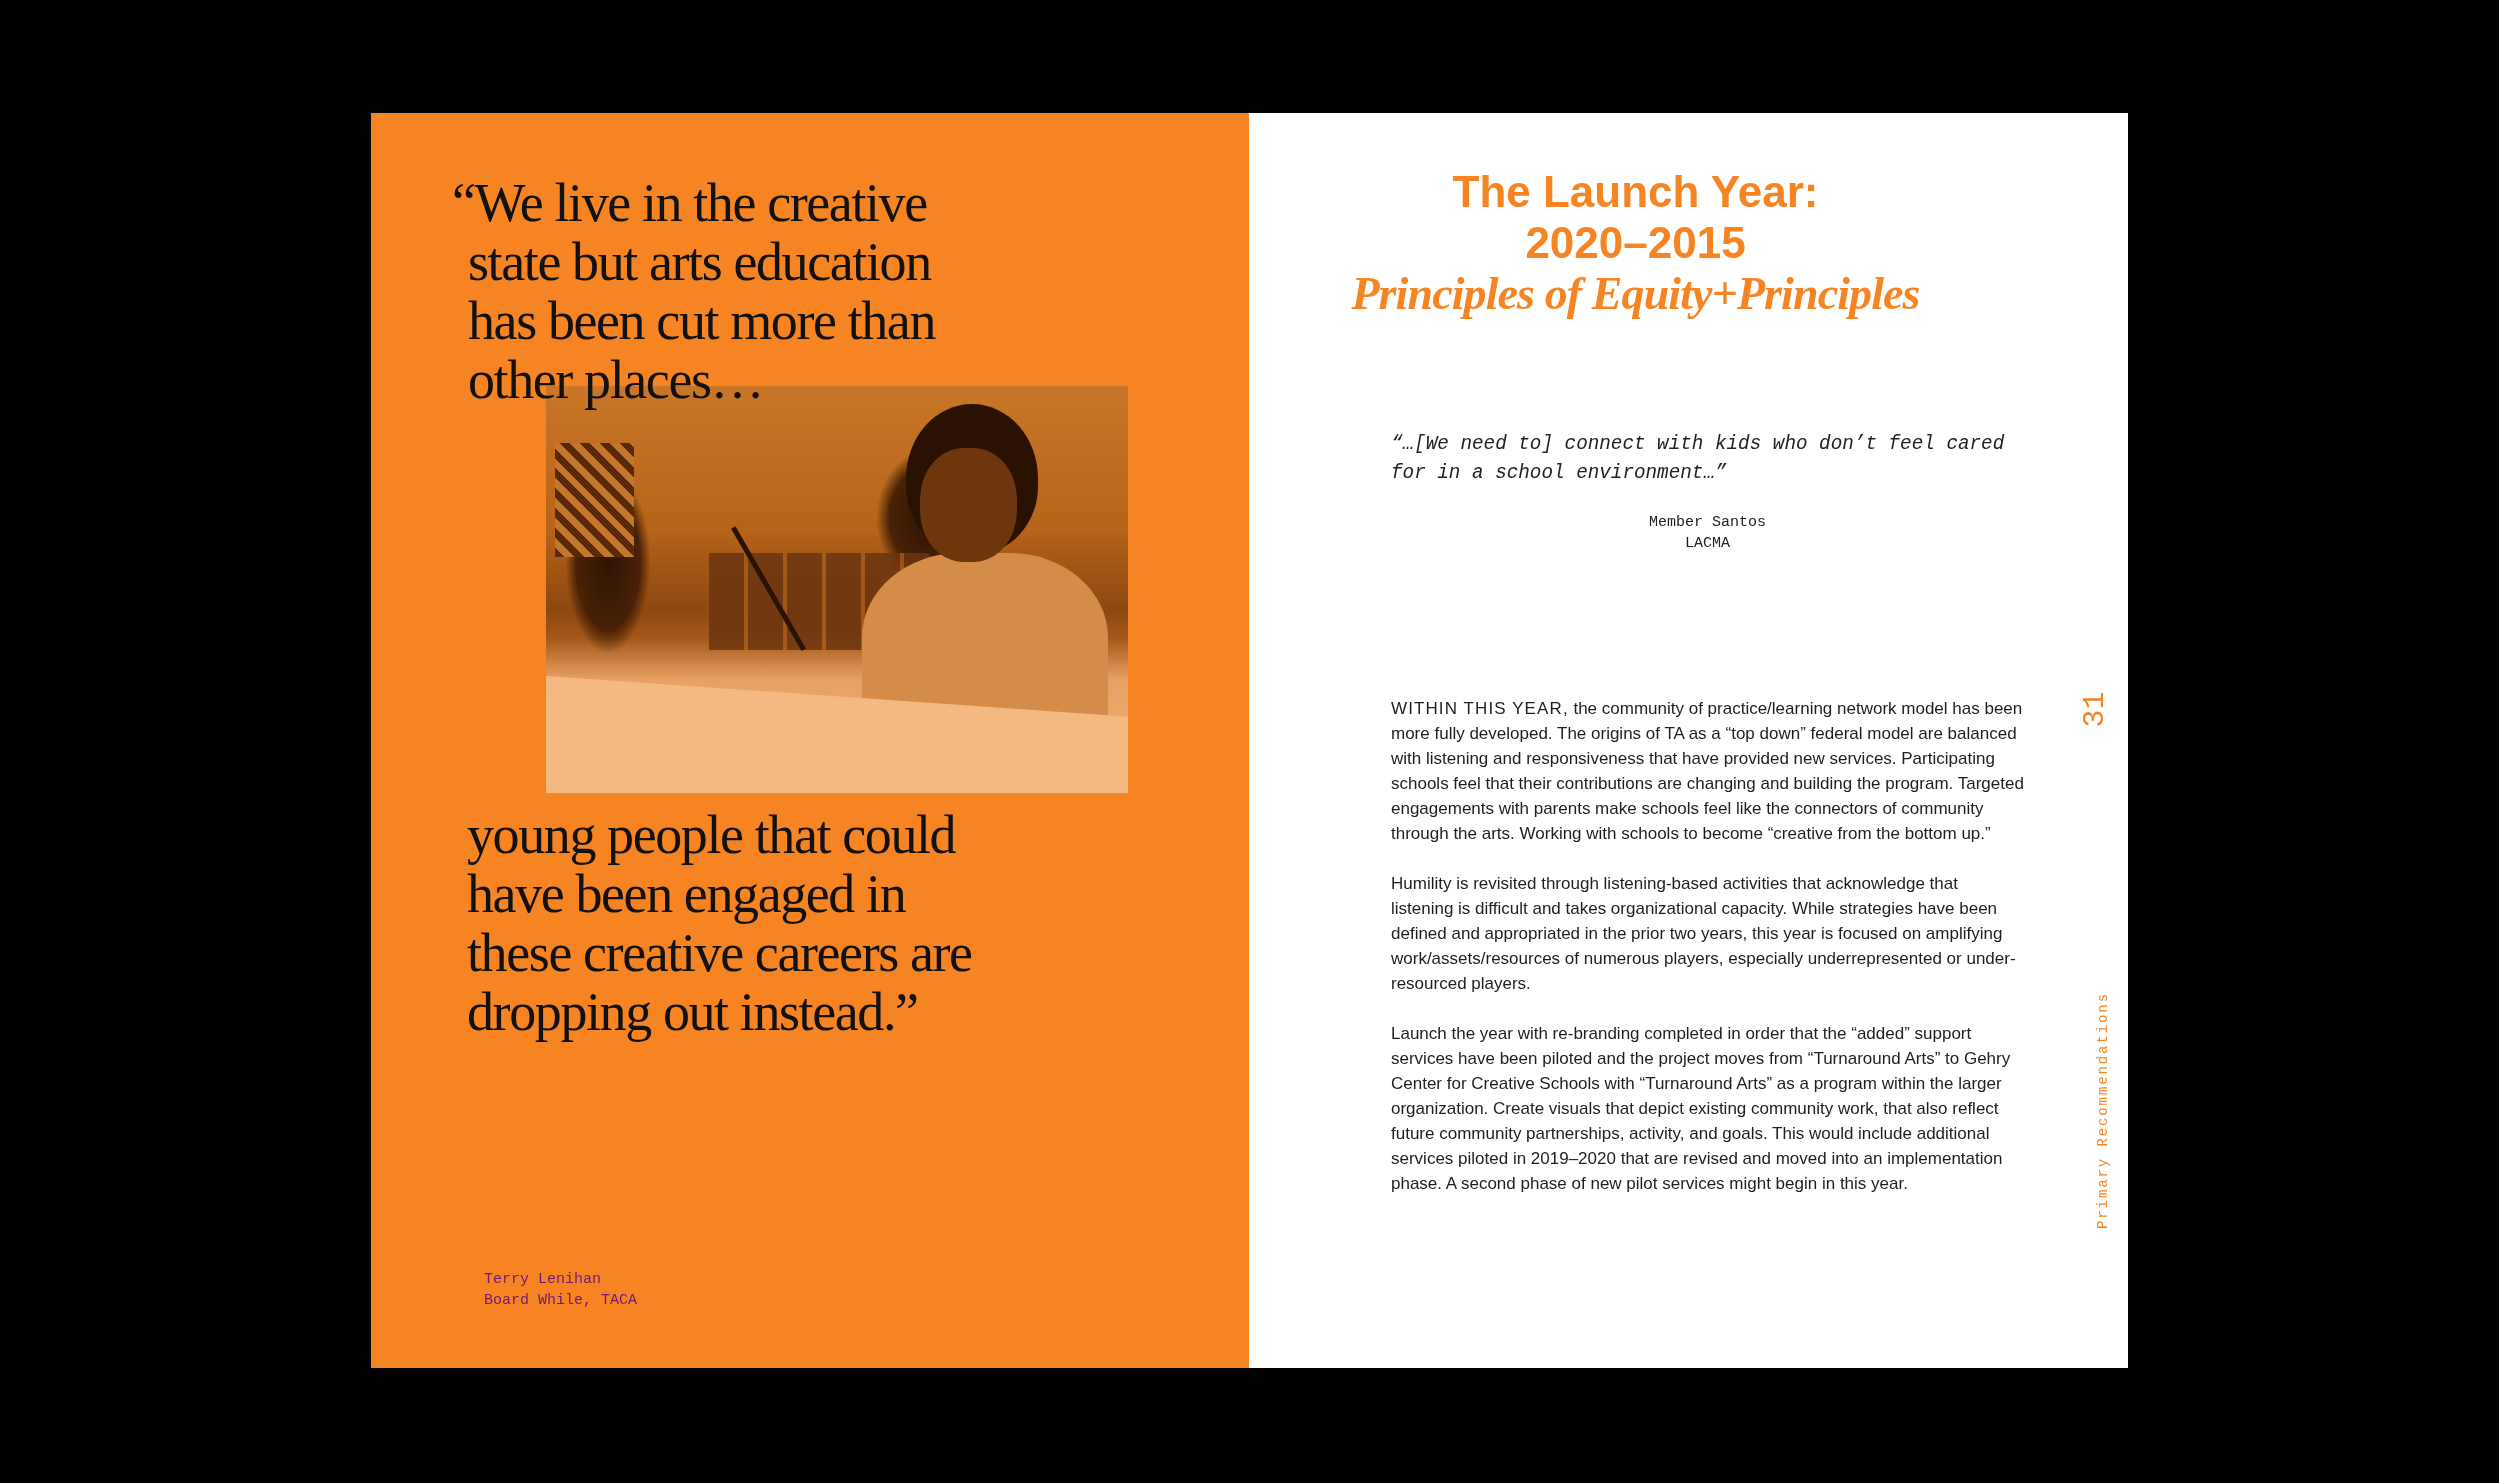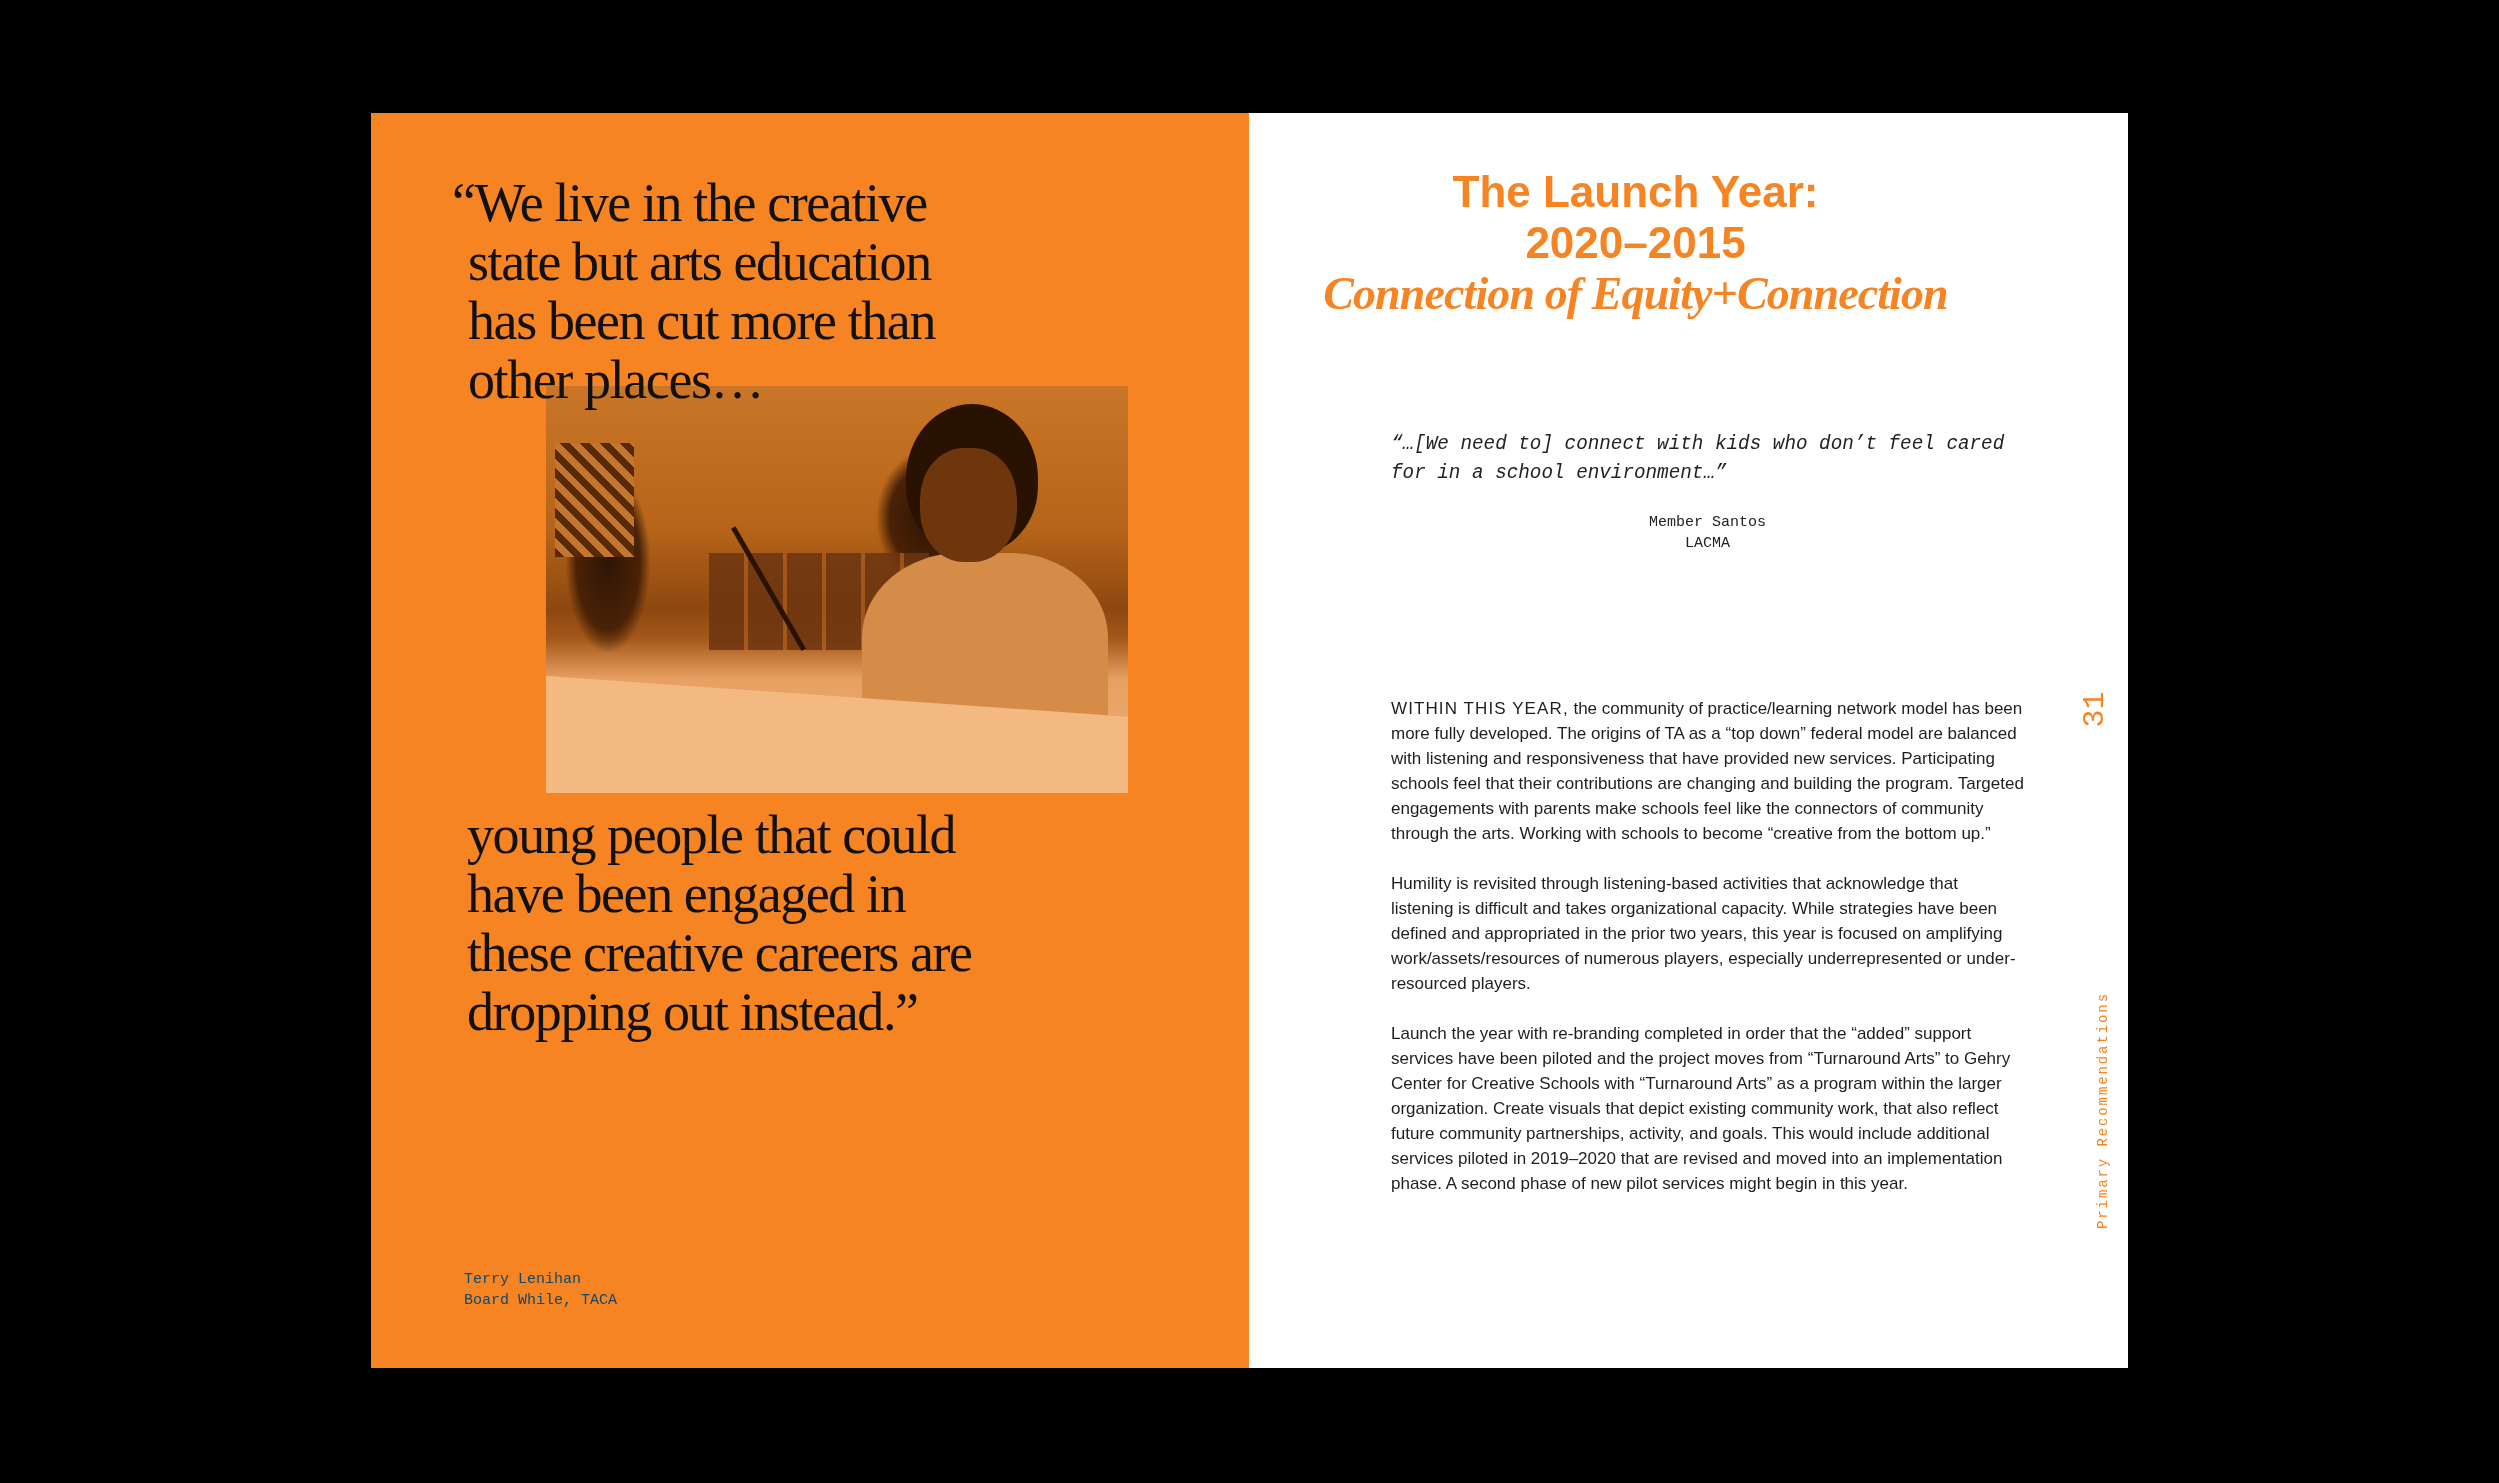--- a/index.html
+++ b/index.html
@@ -58,23 +58,23 @@
   }
   .photo .paper {
     position: absolute; left: 0; top: 290px; width: 582px; height: 117px;
     background: #f3b981; transform: skewY(4deg); transform-origin: left top;
   }
   .photo .brush {
     position: absolute; left: 220px; top: 132px; width: 5.3px; height: 141px;
     background: #2a1202; transform: rotate(-30deg);
   }
   .attribution {
-    position: absolute; left: 93px; top: 1156px;
+    position: absolute; left: 113px; top: 1156px;
     font-family: "Liberation Mono", "DejaVu Sans Mono", monospace;
-    font-size: 15px; line-height: 21px; color: #0c4a6e;
+    font-size: 15px; line-height: 21px; color: #701a75;
   }
   .attribution div { white-space: nowrap; }
 
   .title-block {
     position: absolute; left: 0; top: 53px; width: 879px; text-align: center;
     color: #f68422; left: -53px;
   }
   .title-line {
     font-family: "Liberation Sans", "DejaVu Sans", sans-serif;
     font-weight: bold; font-size: 44px; line-height: 51px; margin: 0;
@@ -148,21 +148,21 @@
     <div class="attribution">
       <div>Terry Lenihan</div>
       <div>Board While, TACA</div>
     </div>
   </div>
 
   <div class="page-right">
     <div class="title-block">
       <h1 class="title-line">The Launch Year:</h1>
       <h1 class="title-line">2020–2015</h1>
-      <h2 class="subtitle-line">Connection of Equity+Connection</h2>
+      <h2 class="subtitle-line">Principles of Equity+Principles</h2>
     </div>
 
     <p class="side-quote">“…[We need to] connect with kids who don’t feel cared for in a school environment…”</p>
     <div class="side-attr">
       <div>Member Santos</div>
       <div>LACMA</div>
     </div>
 
     <div class="body-copy">
       <p><span class="lead">WITHIN THIS YEAR,</span><span> the community of practice/learning network model has been more fully developed. The origins of TA as a “top down” federal model are balanced with listening and responsiveness that have provided new services. Participating schools feel that their contributions are changing and building the program. Targeted engagements with parents make schools feel like the connectors of community through the arts. Working with schools to become “creative from the bottom up.”</span></p>

